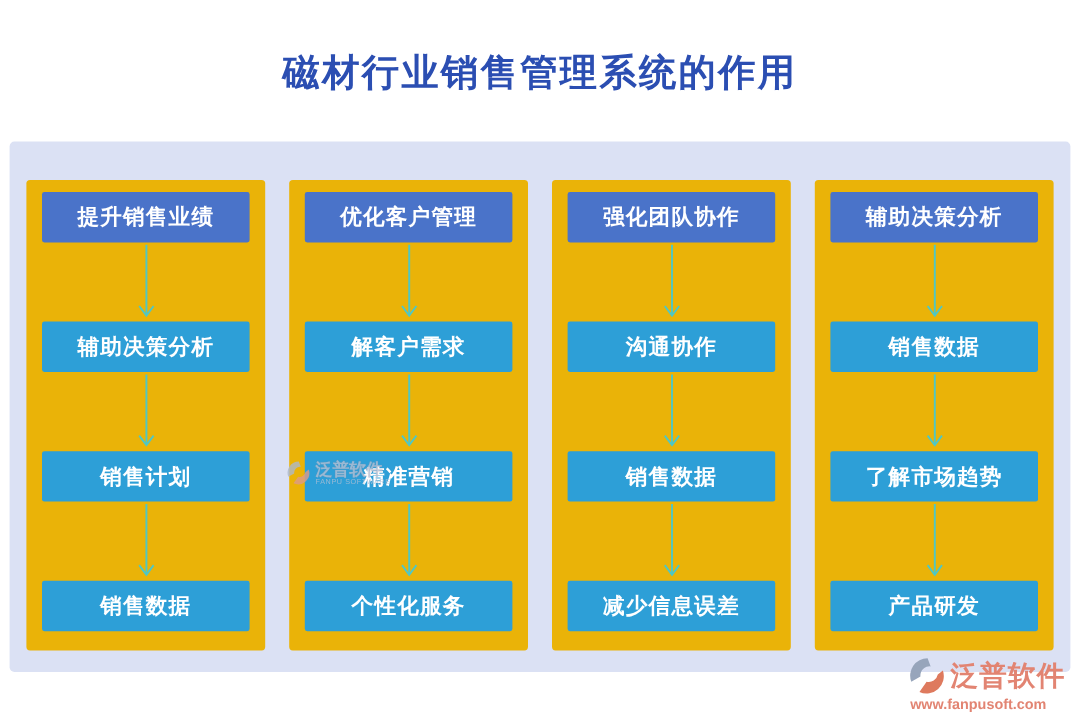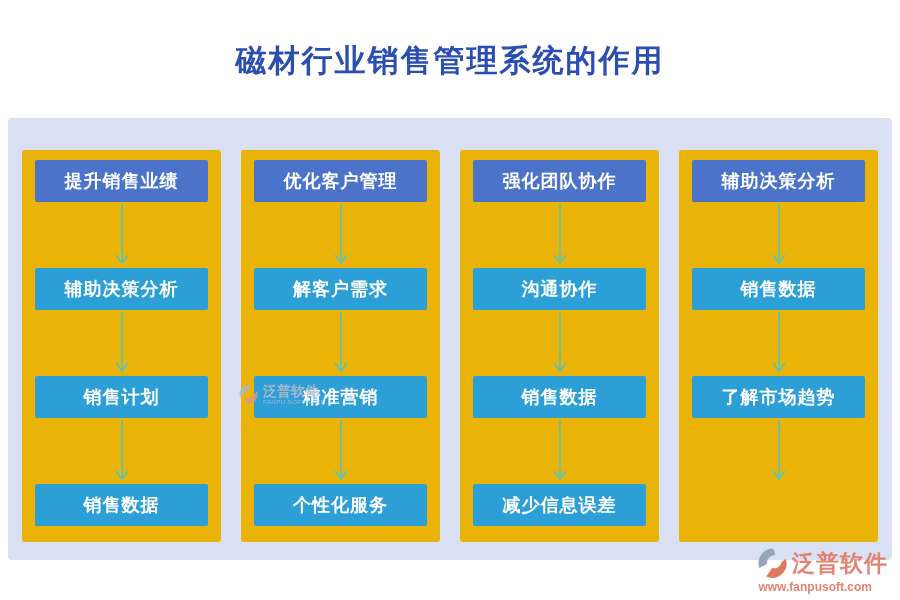--- a/index.html
+++ b/index.html
@@ -133,20 +133,21 @@
         <div class="box">销售数据</div>
         <svg class="arrow" viewBox="0 0 16 66">
             <line x1="8" y1="2" x2="8" y2="60"></line>
             <polyline points="2,53 8,61 14,53"></polyline>
           </svg>
         <div class="box">了解市场趋势</div>
         <svg class="arrow" viewBox="0 0 16 66">
             <line x1="8" y1="2" x2="8" y2="60"></line>
             <polyline points="2,53 8,61 14,53"></polyline>
           </svg>
+        <div class="box">产品研发</div>
       </div>
 
     </div>
   </div>
 
   <div class="watermark">
     <svg width="22" height="22" viewBox="0 0 40 40">
       <path d="M20 3 A17 17 0 0 0 4 26 L13 21 A9 9 0 0 1 23 11 Z" fill="#aeb9ca"></path>
       <path d="M35 15 A17 17 0 0 1 12 36 L19 26 A9 9 0 0 0 30 19 Z" fill="#dc9b8a"></path>
     </svg>

